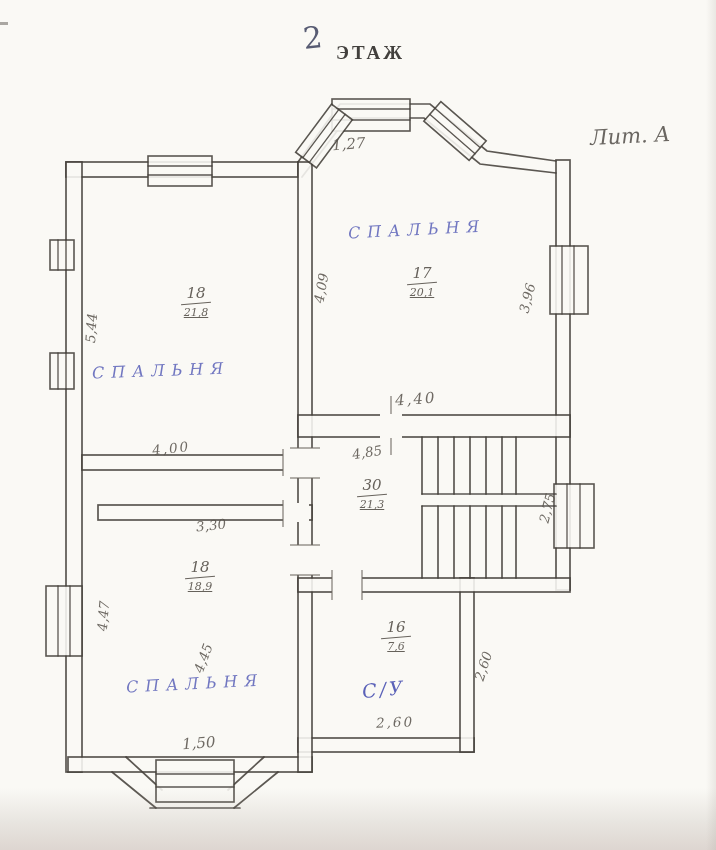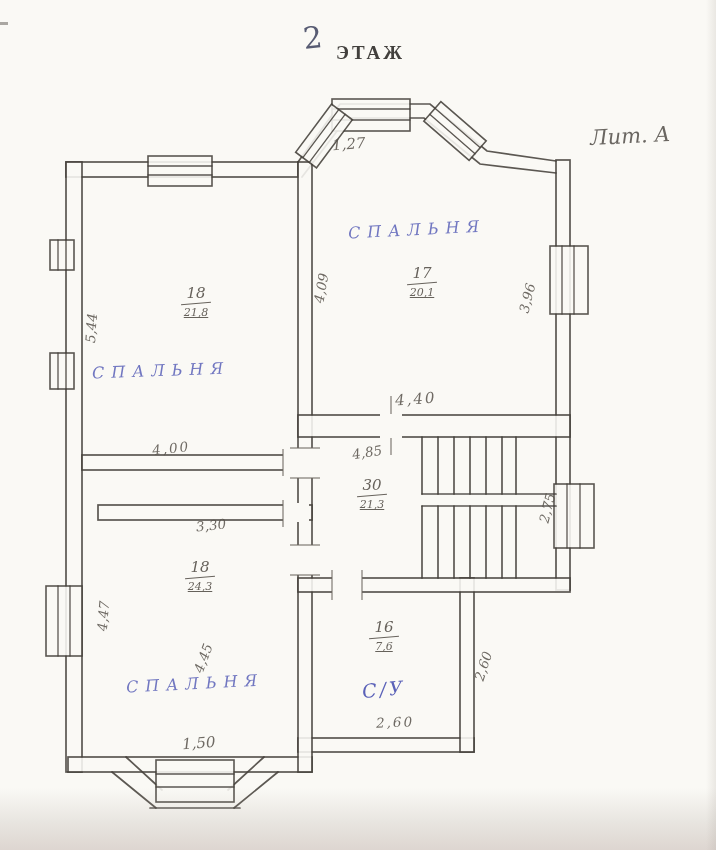--- a/index.html
+++ b/index.html
@@ -209,28 +209,28 @@
     <div class="den">20,1</div>
   </div>
   <div class="frac hand" style="left:172px;top:286px;">
     <div class="num">18</div>
     <div class="bar"></div>
     <div class="den">21,8</div>
   </div>
   <div class="frac hand" style="left:176px;top:560px;">
     <div class="num">18</div>
     <div class="bar"></div>
-    <div class="den">24,3</div>
+    <div class="den">18,9</div>
   </div>
   <div class="frac hand" style="left:348px;top:478px;">
     <div class="num">30</div>
     <div class="bar"></div>
     <div class="den">21,3</div>
   </div>
-  <div class="frac hand" style="left:360px;top:620px;">
+  <div class="frac hand" style="left:372px;top:620px;">
     <div class="num">16</div>
     <div class="bar"></div>
     <div class="den">7,6</div>
   </div>
 
   <div class="txt hand dim" style="left:332px;top:135px;transform:rotate(-4deg);font-size:15px;">1,27</div>
   <div class="txt hand dim" style="left:76px;top:320px;transform:rotate(-86deg);">5,44</div>
   <div class="txt hand dim" style="left:306px;top:280px;transform:rotate(-80deg);">4,09</div>
   <div class="txt hand dim" style="left:512px;top:290px;transform:rotate(-76deg);">3,96</div>
   <div class="txt hand dim" style="left:395px;top:390px;transform:rotate(-4deg);font-size:15px;letter-spacing:2px;">4,40</div>

